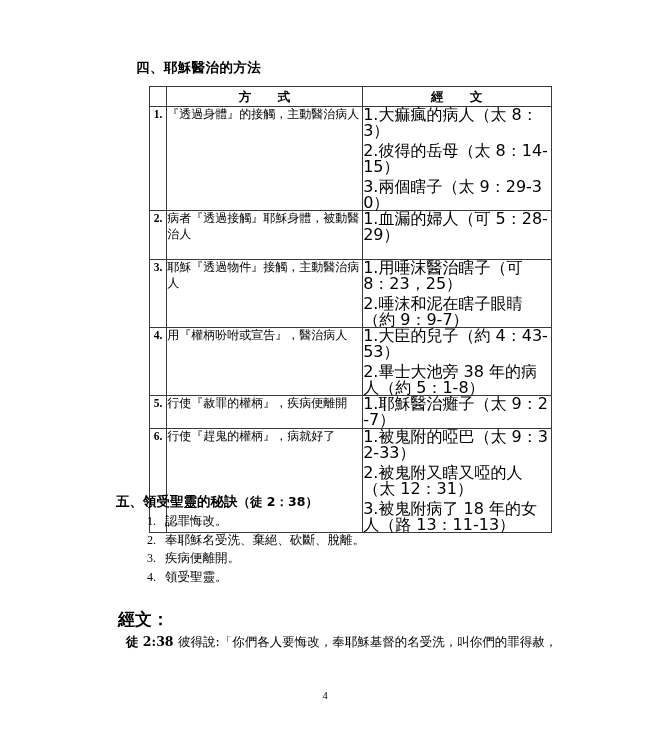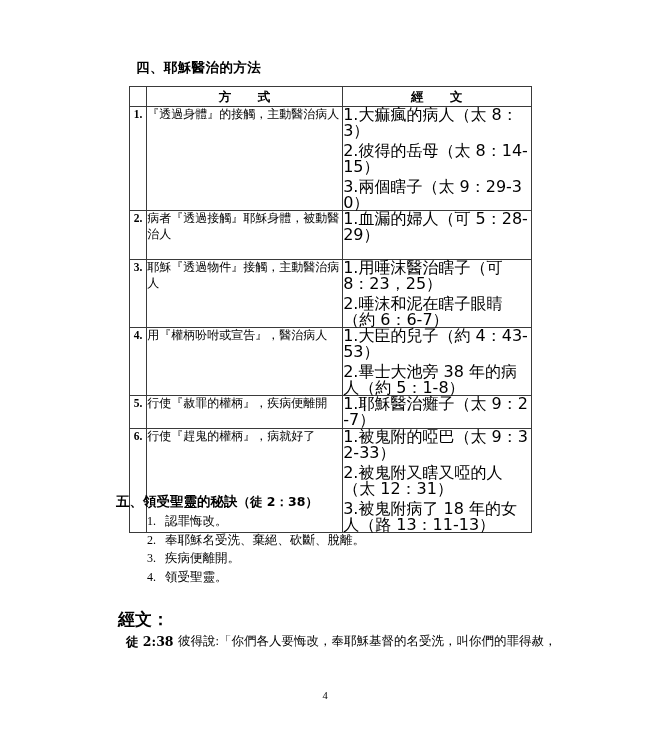--- a/index.html
+++ b/index.html
@@ -39,20 +39,21 @@
     position: absolute;
     left: 129px;
     top: 86px;
     width: 399px;
   }
   table.meth {
     border-collapse: collapse;
     width: 403px;
     table-layout: fixed;
     font-size: 12px;
+    margin-left: 20px;
   }
   table.meth td, table.meth th {
     border: 1px solid #3a3a3a;
     vertical-align: top;
     padding: 0;
   }
   table.meth th {
     font-weight: bold;
     text-align: center;
     height: 19px;
@@ -151,21 +152,20 @@
   }
   .verse-ref {
     position: absolute;
     left: 0;
     top: 0;
     white-space: nowrap;
     font-weight: bold;
   }
   .verse-body {
     margin-left: 0;
-    font-family: Liberation Serif, serif;
   }
   .verse-l1 {
     padding-left: 52px;
     white-space: nowrap;
   }
   .verse-l2 {
     padding-left: 62px;
     white-space: nowrap;
   }
 
@@ -216,21 +216,21 @@
           <td class="cell-way">病者『透過接觸』耶穌身體，被動醫治人</td>
           <td class="cell-scr">
             <div class="scr-line">1.血漏的婦人（可 5：28-29）</div>
           </td>
         </tr>
         <tr class="r3">
           <td class="cell-num">3.</td>
           <td class="cell-way">耶穌『透過物件』接觸，主動醫治病人</td>
           <td class="cell-scr">
             <div class="scr-line">1.用唾沫醫治瞎子（可 8：23，25）</div>
-            <div class="scr-line">2.唾沫和泥在瞎子眼睛（約 6：6-7）</div>
+            <div class="scr-line">2.唾沫和泥在瞎子眼睛（約 9：9-7）</div>
           </td>
         </tr>
         <tr class="r4">
           <td class="cell-num">4.</td>
           <td class="cell-way">用『權柄吩咐或宣告』，醫治病人</td>
           <td class="cell-scr">
             <div class="scr-line">1.大臣的兒子（約 4：43-53）</div>
             <div class="scr-line">2.畢士大池旁 38 年的病人（約 5：1-8）</div>
           </td>
         </tr>

